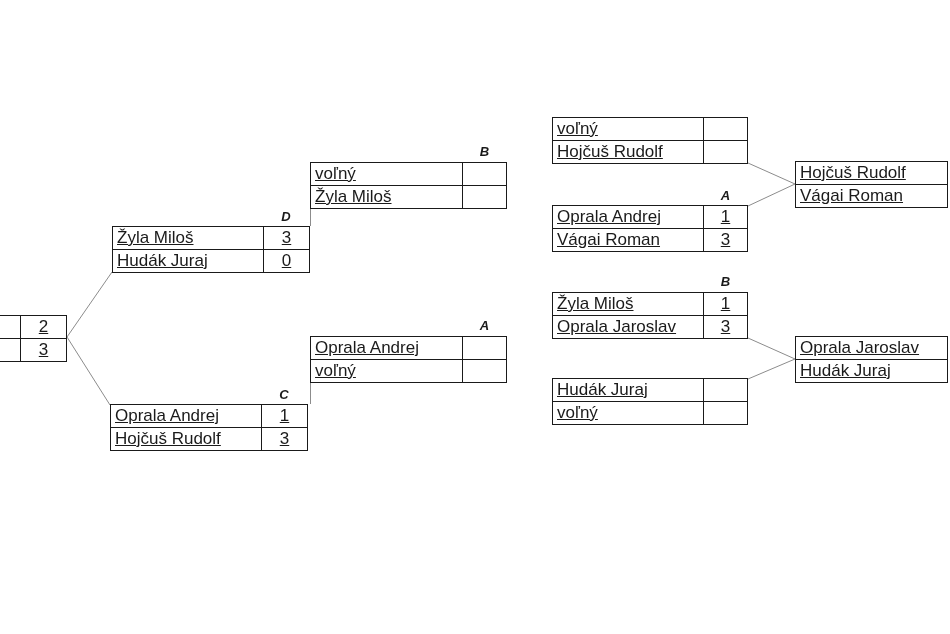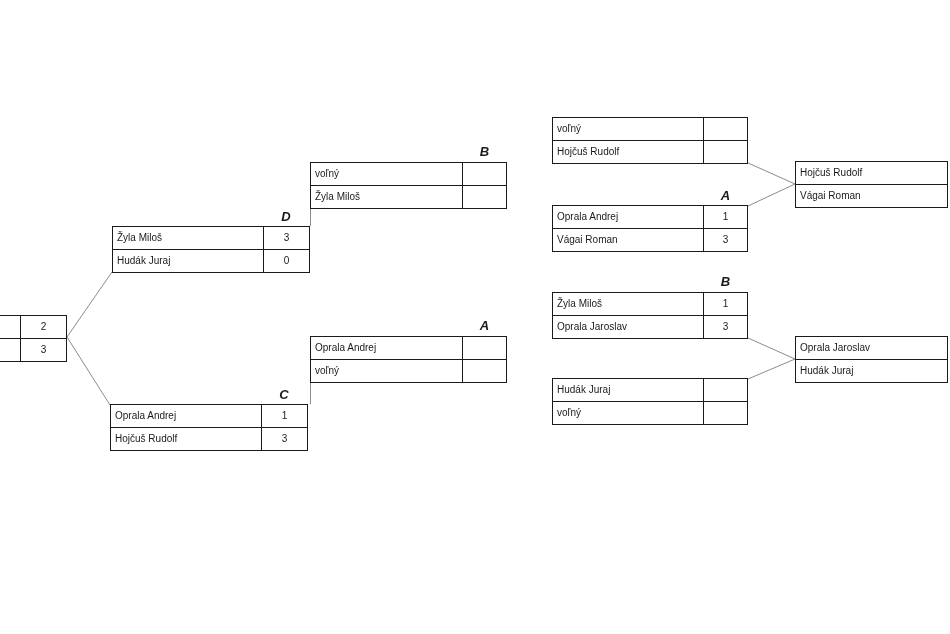--- a/index.html
+++ b/index.html
@@ -15,21 +15,21 @@
     overflow:hidden;color:var(--text);
   }
   svg.connectors{position:absolute;left:0;top:0;width:950px;height:634px;}
   svg.connectors line{stroke:var(--connector);stroke-width:1;}
   .match{
     position:absolute;border:1px solid var(--border);box-sizing:border-box;
     background:var(--bg);
   }
   .match .row{display:flex;height:22px;line-height:22px;}
   .match .row.first{border-bottom:1px solid var(--border);}
-  .match .cell{font-size:10px;white-space:nowrap;overflow:hidden;}
+  .match .cell{font-size:17px;white-space:nowrap;overflow:hidden;text-decoration:underline;}
   .match .name{flex:1;padding-left:4px;}
   .match .score{border-left:1px solid var(--border);text-align:center;}
   .w-left .score{width:45px;}
   .w-mid .score{width:43px;}
   .w-right .score{width:43px;}
   .result .name{padding-left:4px;}
   .label{
     position:absolute;font-size:13px;font-weight:bold;font-style:italic;
     text-align:center;height:16px;line-height:16px;
   }

